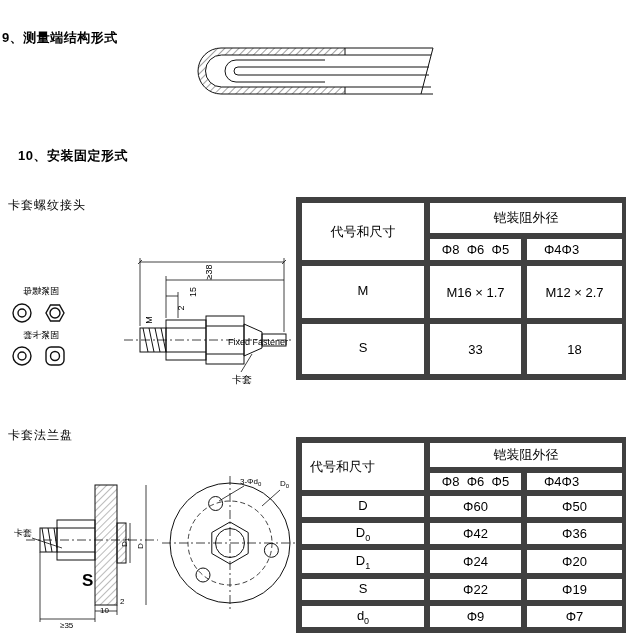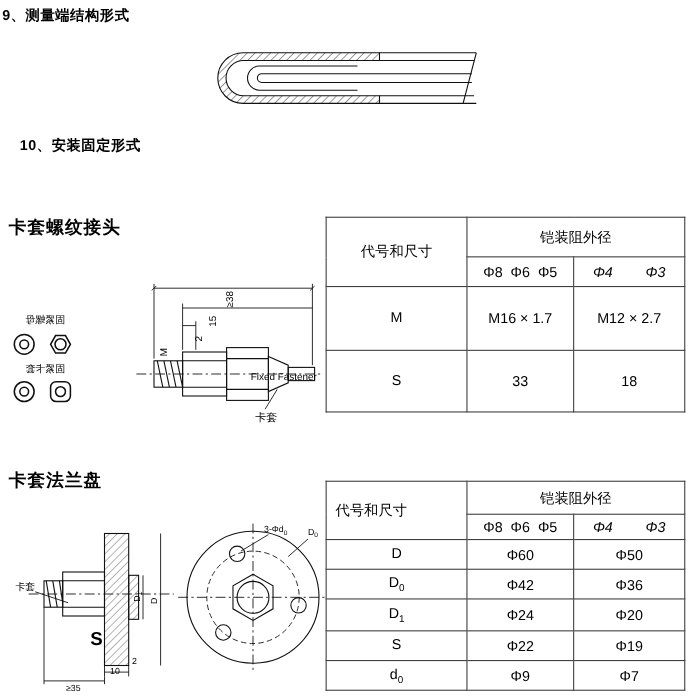--- a/index.html
+++ b/index.html
@@ -2,29 +2,29 @@
 <html><head>
 <meta charset="utf-8">
 <style>
   * { margin:0; padding:0; box-sizing:border-box; }
   html,body { background:#fff; }
   body {
     width:626px; height:633px; position:relative; overflow:hidden;
     font-family:"Liberation Sans","DejaVu Sans",sans-serif; color:#000;
   }
   .abs { position:absolute; }
-  .sec-title { font-weight:bold; font-size:13px; letter-spacing:0.5px; }
-  .sub-label { font-weight:bold; font-size:16px; letter-spacing:1px; }
+  .sec-title { font-weight:bold; font-size:13px; letter-spacing:0.5px;margin-top:24px; }
+  .sub-label { font-weight:normal; font-size:12px; letter-spacing:1px; }
   table.spec {
     position:absolute; border-collapse:collapse; table-layout:fixed;
     font-size:13px; text-align:center; background:#fff;
   }
-  table.spec td { border:1px solid #404040; vertical-align:middle; padding:0; }
+  table.spec td { border:6px solid #404040; vertical-align:middle; padding:0; }
   td.pre { white-space:pre; }
-  .split { display:flex; justify-content:space-between; align-items:center; height:100%; padding:0 17px;font-style:italic; }
+  .split { display:flex; justify-content:flex-start; align-items:center; height:100%; padding:0 17px; }
   .hleft { text-align:left; padding-left:8px !important; }
   sub { font-size:9px; }
   svg text { stroke:none; fill:#000; }
 </style>
 </head>
 <body>
 
 <div class="abs sec-title" style="left:2px;top:5px">9、测量端结构形式</div>
 
 <svg class="abs" style="left:195px;top:42px" width="240" height="58" viewBox="0 0 240 58">

